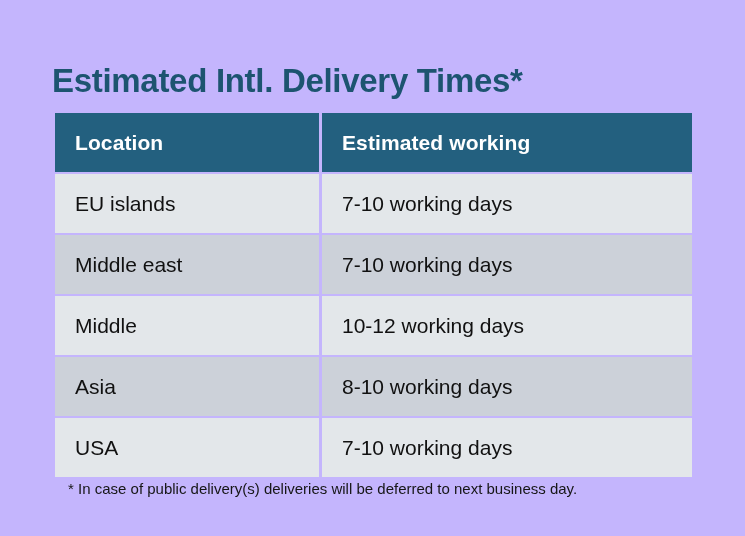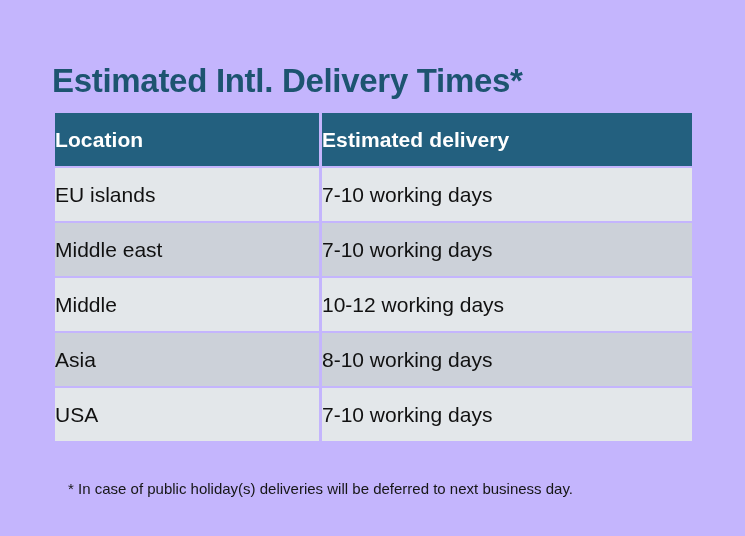--- a/index.html
+++ b/index.html
@@ -42,22 +42,22 @@
     left: 52px;
     top: 111px;
     width: 640px;
     border-collapse: separate;
     border-spacing: 3px 2px;
     table-layout: fixed;
   }
 
   .delivery-table th,
   .delivery-table td {
-    padding: 0 0 0 0;
-    height: 53px;
+    padding: 0 0 0 20px;
+    height: 59px;
     vertical-align: middle;
     text-align: left;
     font-size: 21px;
     font-weight: 400;
     color: #111111;
     line-height: 24px;
     white-space: nowrap;
     overflow: hidden;
   }
 
@@ -94,21 +94,21 @@
   <h1 class="page-title">Estimated Intl. Delivery Times*</h1>
 
   <table class="delivery-table">
     <colgroup>
       <col class="col-location">
       <col class="col-delivery">
     </colgroup>
     <thead>
       <tr>
         <th>Location</th>
-        <th>Estimated delivery</th>
+        <th>Estimated working</th>
       </tr>
     </thead>
     <tbody>
       <tr class="row-even">
         <td>EU islands</td>
         <td>7-10 working days</td>
       </tr>
       <tr class="row-odd">
         <td>Middle east</td>
         <td>7-10 working days</td>
@@ -121,15 +121,15 @@
         <td>Asia</td>
         <td>8-10 working days</td>
       </tr>
       <tr class="row-even">
         <td>USA</td>
         <td>7-10 working days</td>
       </tr>
     </tbody>
   </table>
 
-  <div class="footnote">* In case of public holiday(s) deliveries will be deferred to next business day.</div>
+  <div class="footnote">* In case of public delivery(s) deliveries will be deferred to next business day.</div>
 
 </div>
 
 </body></html>

